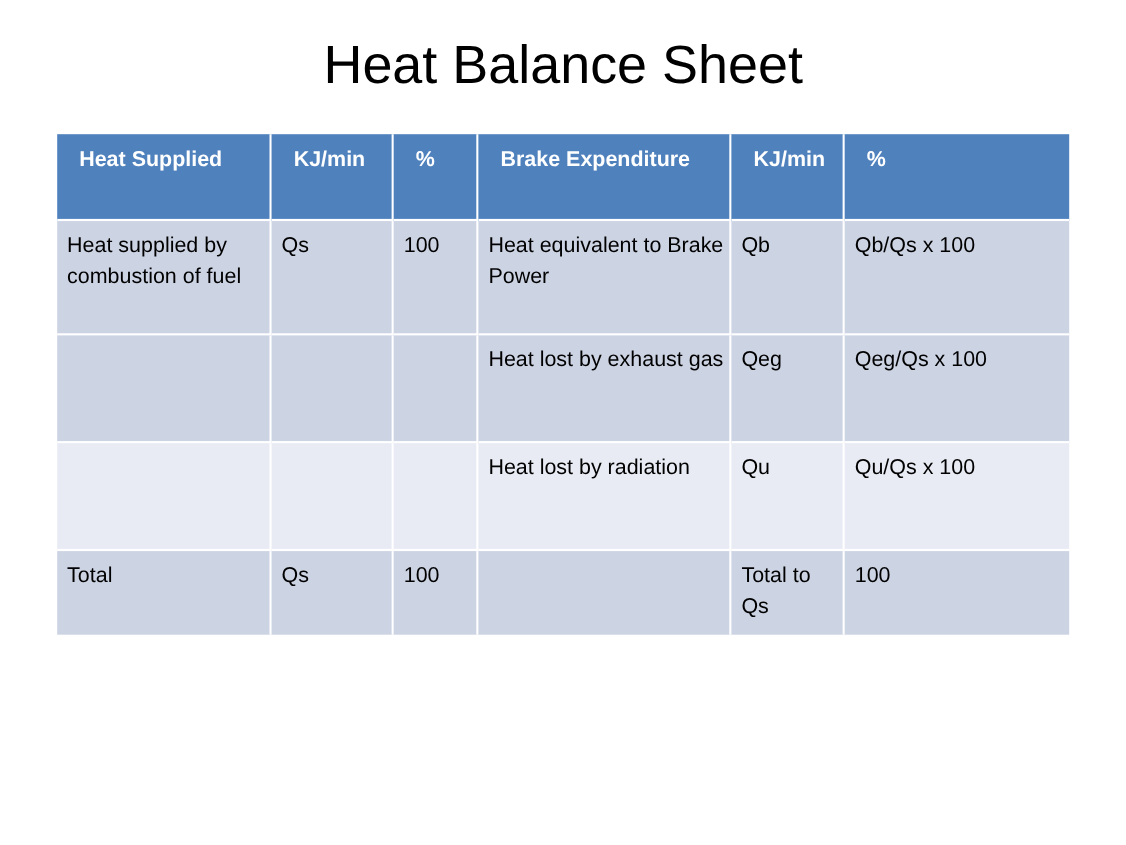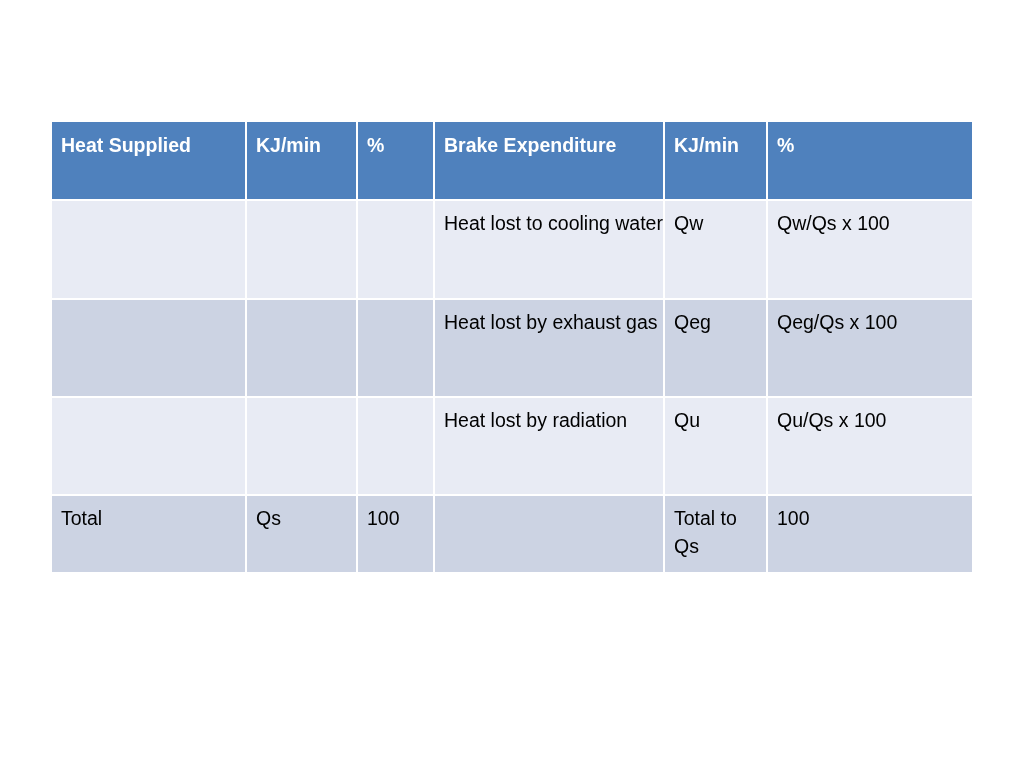--- a/index.html
+++ b/index.html
@@ -53,21 +53,21 @@
   table.hb col.c4 { width: 103px; }
   table.hb col.c5 { width: 204px; }
 
   table.hb th {
     background: #4f81bd;
     color: #ffffff;
     font-weight: bold;
     font-size: 19.5px;
     text-align: left;
     vertical-align: top;
-    padding: 12px 0 0 9px;
+    padding: 12px 0 0 20px;
     height: 79px;
     box-sizing: border-box;
     border-right: 2px solid #ffffff;
     border-bottom: 2px solid #ffffff;
     line-height: 1.2;
   }
   table.hb th.last { border-right: none; }
 
   table.hb td {
     font-size: 19.5px;
@@ -87,20 +87,21 @@
   tr.r1 td { height: 99px; }
   tr.r2 td { height: 98px; margin-top: 25px; }
   tr.r3 td { height: 98px; }
   tr.r4 td { height: 76px; border-bottom: none; }
 </style>
 </head>
 <body>
 
 <div class="slide">
 
+  <div class="slide-title">Heat Balance Sheet</div>
 
   <div class="table-wrap">
     <table class="hb">
       <colgroup>
         <col class="c0">
           <col class="c1">
           <col class="c2">
           <col class="c3">
           <col class="c4">
           <col class="c5">
@@ -109,27 +110,27 @@
         <tr>
           <th>Heat Supplied</th>
           <th>KJ/min</th>
           <th>%</th>
           <th>Brake Expenditure</th>
           <th>KJ/min</th>
           <th class="last">%</th>
         </tr>
       </thead>
       <tbody>
-        <tr class="band-light r1">
-          <td></td>
-          <td></td>
-          <td></td>
-          <td>Heat lost to cooling water</td>
-          <td>Qw</td>
-          <td class="last">Qw/Qs x 100</td>
+        <tr class="band-dark r0">
+          <td>Heat supplied by combustion of fuel</td>
+          <td>Qs</td>
+          <td>100</td>
+          <td>Heat equivalent to Brake Power</td>
+          <td>Qb</td>
+          <td class="last">Qb/Qs x 100</td>
         </tr>
         <tr class="band-dark r2">
           <td></td>
           <td></td>
           <td></td>
           <td>Heat lost by exhaust gas</td>
           <td>Qeg</td>
           <td class="last">Qeg/Qs x 100</td>
         </tr>
         <tr class="band-light r3">

